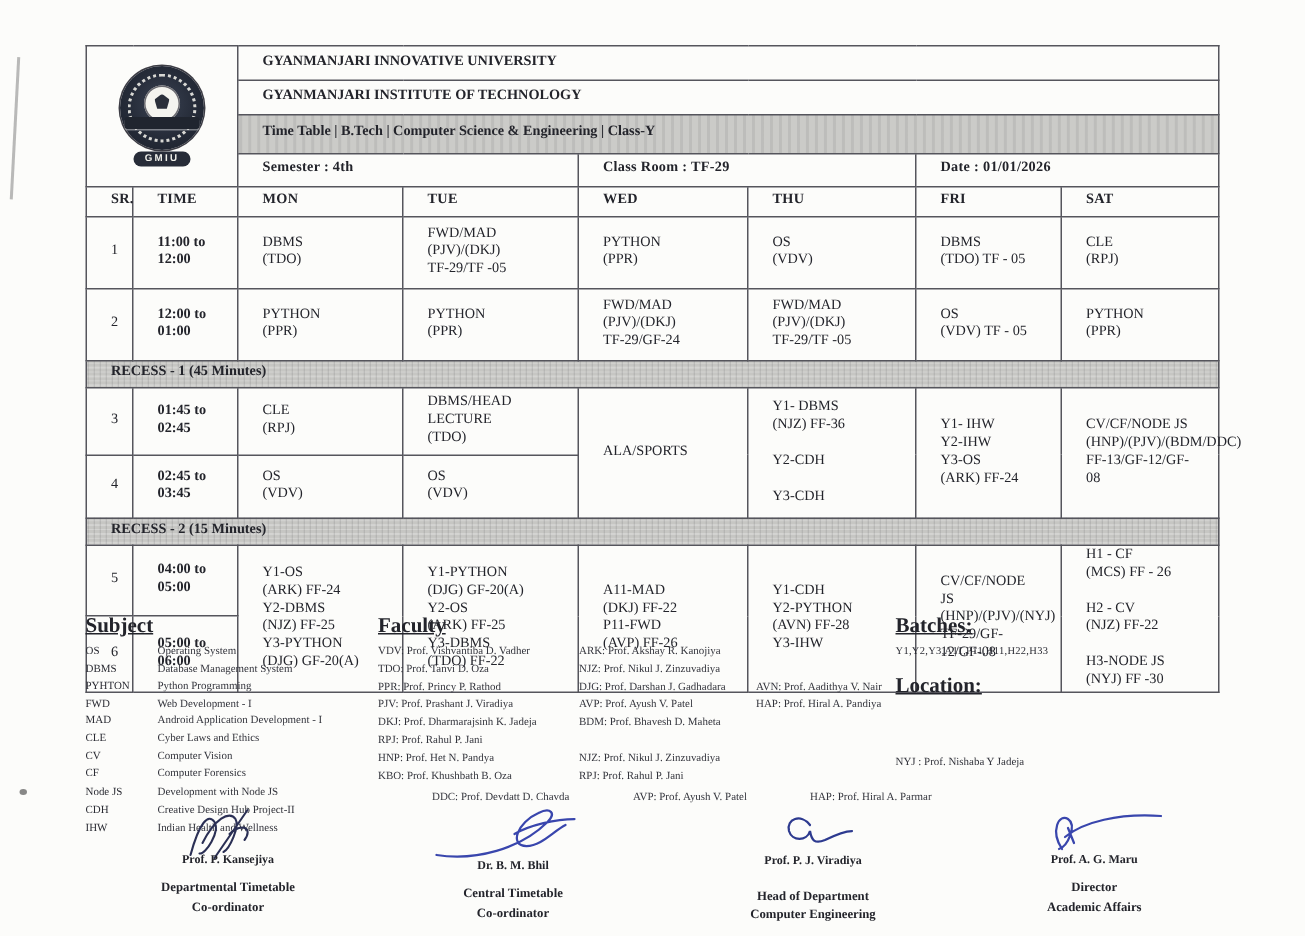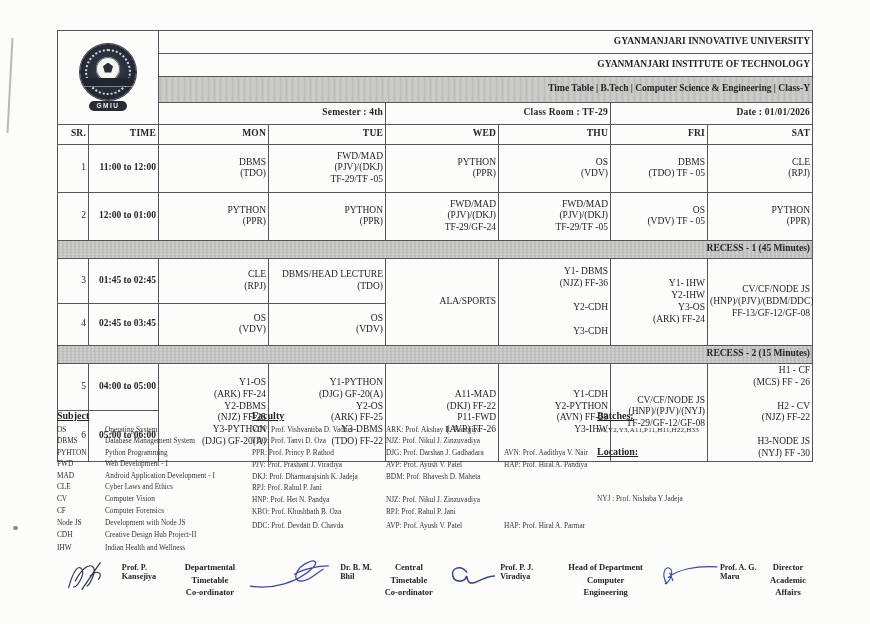--- a/index.html
+++ b/index.html
@@ -13,22 +13,22 @@
   .scan-line{position:absolute;left:9px;top:38px;width:2px;height:95px;background:rgba(60,60,60,.35);transform:rotate(3deg);}
   .scan-dot{position:absolute;left:13px;top:526px;width:5px;height:4px;background:rgba(40,40,40,.55);border-radius:50%;}
 
   
   table.tt{
     position:absolute;left:57px;top:30px;width:755px;
     border-collapse:collapse;table-layout:fixed;
   }
   table.tt td{
     border:1px solid #55555c;
-    text-align:right;vertical-align:middle;
-    padding:1px 2px;
+    text-align:left;vertical-align:middle;
+    padding:1px 16px;
     font-size:9.5px;line-height:1.25;
     white-space:pre-line;
     color:#23242b;
     margin-left:48px;
   }
   td.hd{font-weight:bold;font-size:10.5px;letter-spacing:.2px;}
   td.uni{font-size:11px;font-weight:bold;height:18px;}
   td.inst{font-size:10.5px;font-weight:bold;height:17px;}
   td.strip{
     height:20px;font-weight:bold;font-size:10.5px;
@@ -84,55 +84,55 @@
     font-family:"Liberation Sans","DejaVu Sans",sans-serif;
   }
 
   
   .legend{
     position:absolute;left:57px;top:410px;width:755px;
     display:flex;
     font-size:7.3px;line-height:1.15;color:#33343c;
   }
   .leg-h{
-    font-weight:bold;font-size:10px;text-decoration:underline;color:#23242b;
+    font-weight:bold;font-size:14px;text-decoration:underline;color:#23242b;
     margin-bottom:4px;
   }
   .subjects{width:195px;flex:none;}
   .subj-row{display:flex;margin-bottom:3.2px;}
   .subj-row.gap{margin-top:4px;}
   .subj-abbr{width:48px;flex:none;color:#2a2b33;}
   .faculty{width:345px;flex:none;}
   .fac-row{display:flex;margin-bottom:3.4px;}
-  .fac-row.gap{margin-top:6px;}
+  .fac-row.gap{margin-top:6px;margin-left:36px;}
   .fac-c1{width:134px;flex:none;}
   .fac-c2{width:118px;flex:none;}
   .fac-c3{width:93px;flex:none;}
   .batches{width:215px;flex:none;}
   .bat-val,.loc-val{font-weight:normal;font-size:7px;letter-spacing:.2px;white-space:pre-line;color:#2a2b33;}
   .loc-h{margin-top:12px;}
   .nyj{margin-top:38px;font-size:7.3px;}
 
   
   .sigs{
     position:absolute;left:57px;top:536px;width:755px;height:80px;
     display:flex;
   }
-  .sig{display:flex;flex-direction:row;align-items:center;}
+  .sig{display:flex;flex-direction:column;align-items:center;}
   .sig svg{display:block;}
   .sig-name{
     font-size:8px;font-weight:bold;color:#23242b;margin-top:-8px;
   }
   .sig-role{
     font-size:8.5px;font-weight:bold;text-align:center;
     white-space:pre-line;margin-top:8px;line-height:1.5;color:#23242b;
   }
   .sig1{width:190px;}
   .sig2{width:190px;}
-  .sig3{width:210px;}
+  .sig3{width:210px;justify-content:space-between;}
   .sig4{width:165px;}
 </style>
 </head>
 <body>
 
 <div class="page">
   <div class="scan-line"></div>
   <div class="scan-dot"></div>
 
   <table class="tt">

